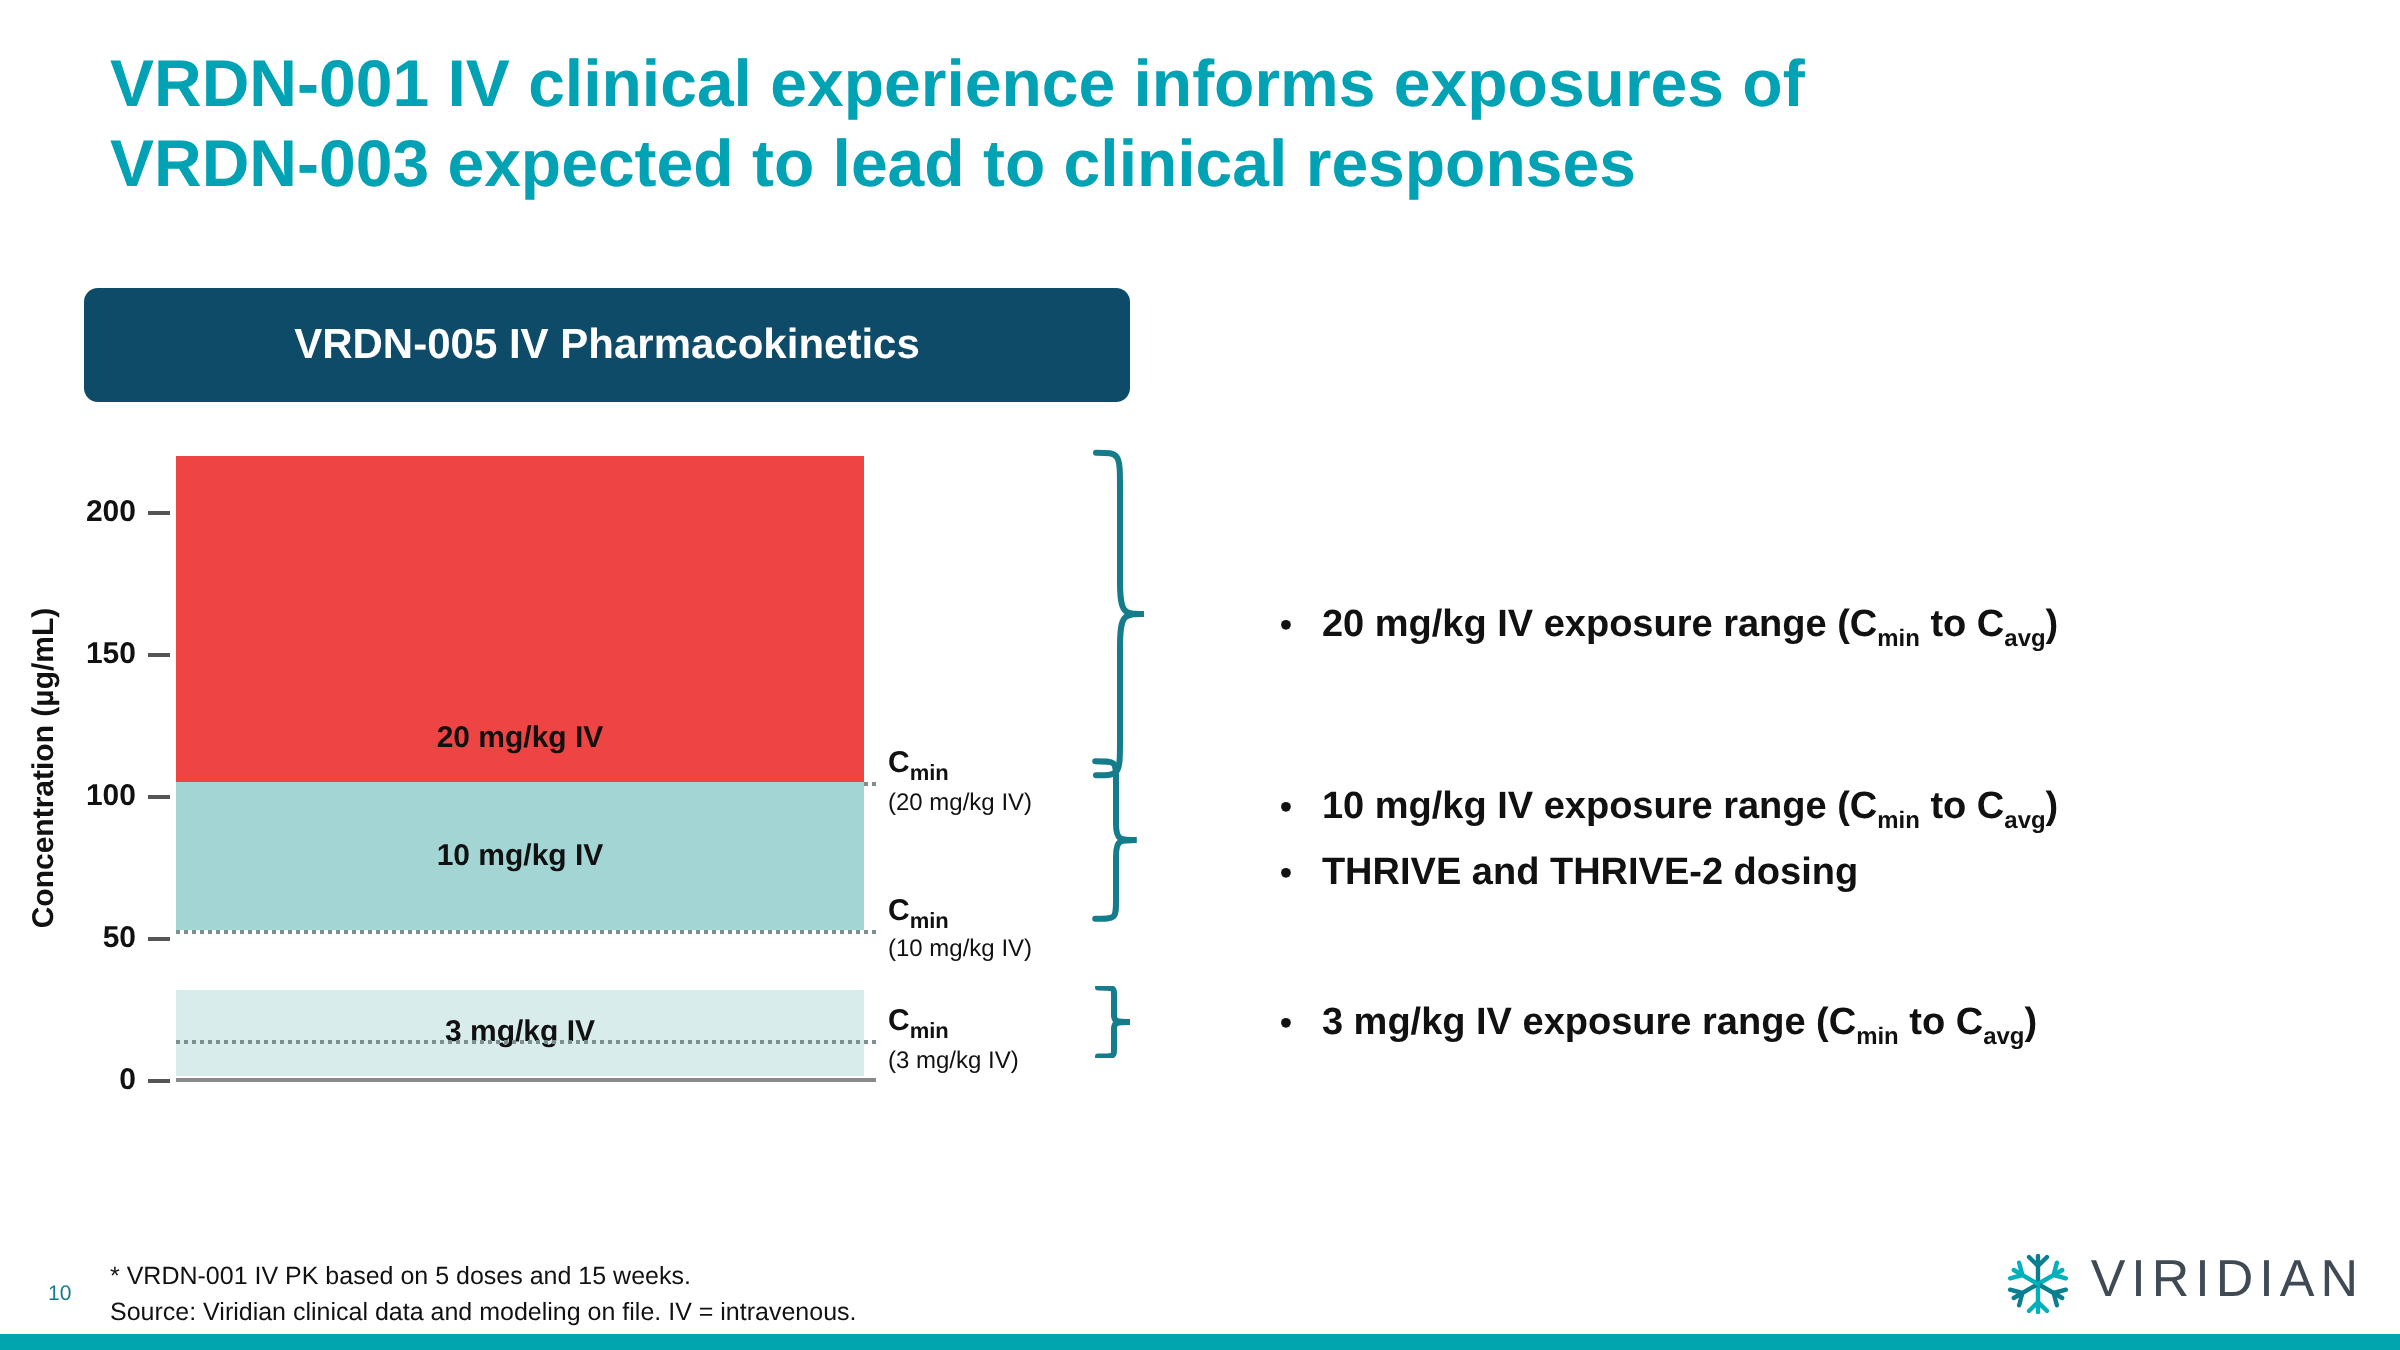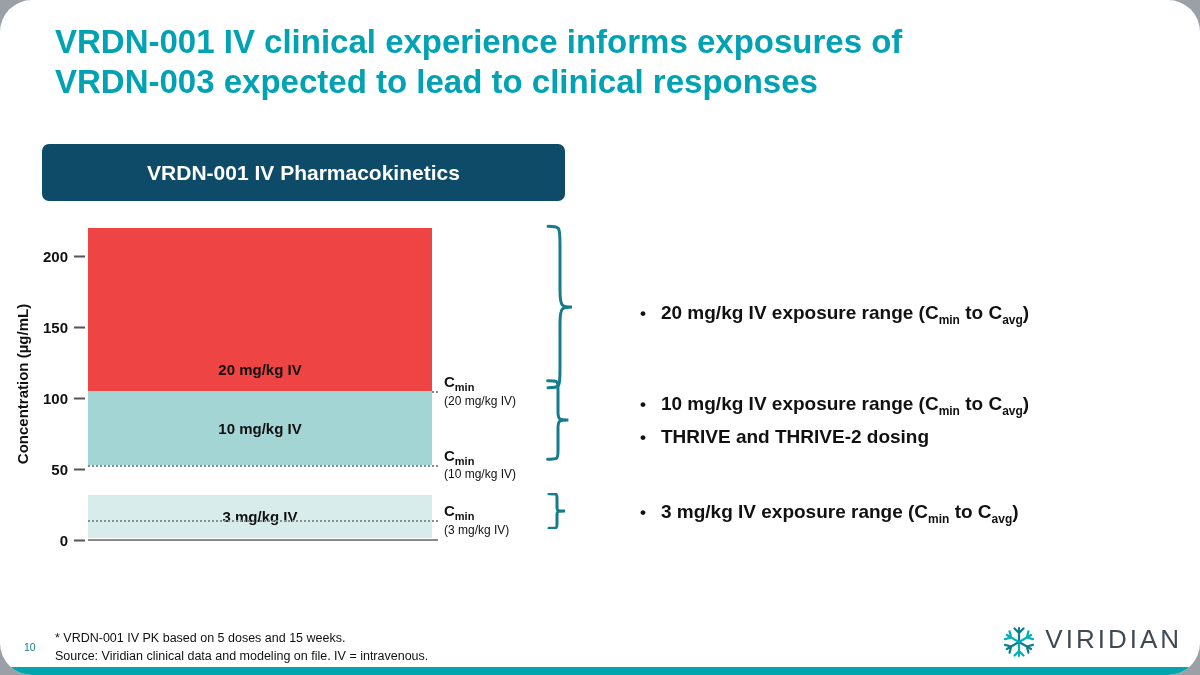--- a/index.html
+++ b/index.html
@@ -1,18 +1,18 @@
 <!DOCTYPE html>
 <html><head>
 <meta charset="utf-8">
 <style>
   * { margin:0; padding:0; box-sizing:border-box; }
   html,body { background:#9aa0a6; }
   body { font-family:"Liberation Sans", sans-serif; }
-  .slide { position:relative; width:1200px; height:675px; background:#ffffff; overflow:hidden; margin:0 auto;border-radius:32px; }
+  .slide { position:relative; width:1200px; height:675px; background:#ffffff; overflow:hidden; margin:0 auto; }
 
   .title { position:absolute; left:55px; top:22px; width:1040px;
            font-size:33px; font-weight:bold; line-height:1.22; color:#00a2b3; }
 
   .chart-header-box { position:absolute; left:42px; top:144px; width:523px; height:57px;
            background:#0e4b68; border-radius:7px; display:flex; align-items:center; justify-content:center;
            color:#ffffff; font-size:21px; font-weight:bold; }
 
   .ylabel { position:absolute; left:22px; top:384px; transform:translate(-50%,-50%) rotate(-90deg);
            white-space:nowrap; font-size:15px; font-weight:bold; color:#111; }
@@ -52,21 +52,21 @@
   .accent-bar { position:absolute; left:0; right:0; bottom:0; height:8px; background:#00a5ae; }
 </style>
 </head>
 <body>
 
 <div class="slide">
 
   <h1 class="title" style="color: rgb(0, 162, 179);"><span>VRDN-001 IV clinical experience informs exposures of</span><br><span>VRDN-003 expected to lead to clinical responses</span></h1>
 
   <div class="chart-header-box" style="background: rgb(14, 75, 104);">
-    <span>VRDN-001 IV Pharmacokinetics</span>
+    <span>VRDN-005 IV Pharmacokinetics</span>
   </div>
 
   <div class="ylabel">Concentration (µg/mL)</div>
 
   <div class="plot">
     <div class="baseline"></div>
   <div class="ytick" style="top: 312px;">
         <span class="ytick-num">0</span>
         <span class="ytick-dash"></span>
       </div>

